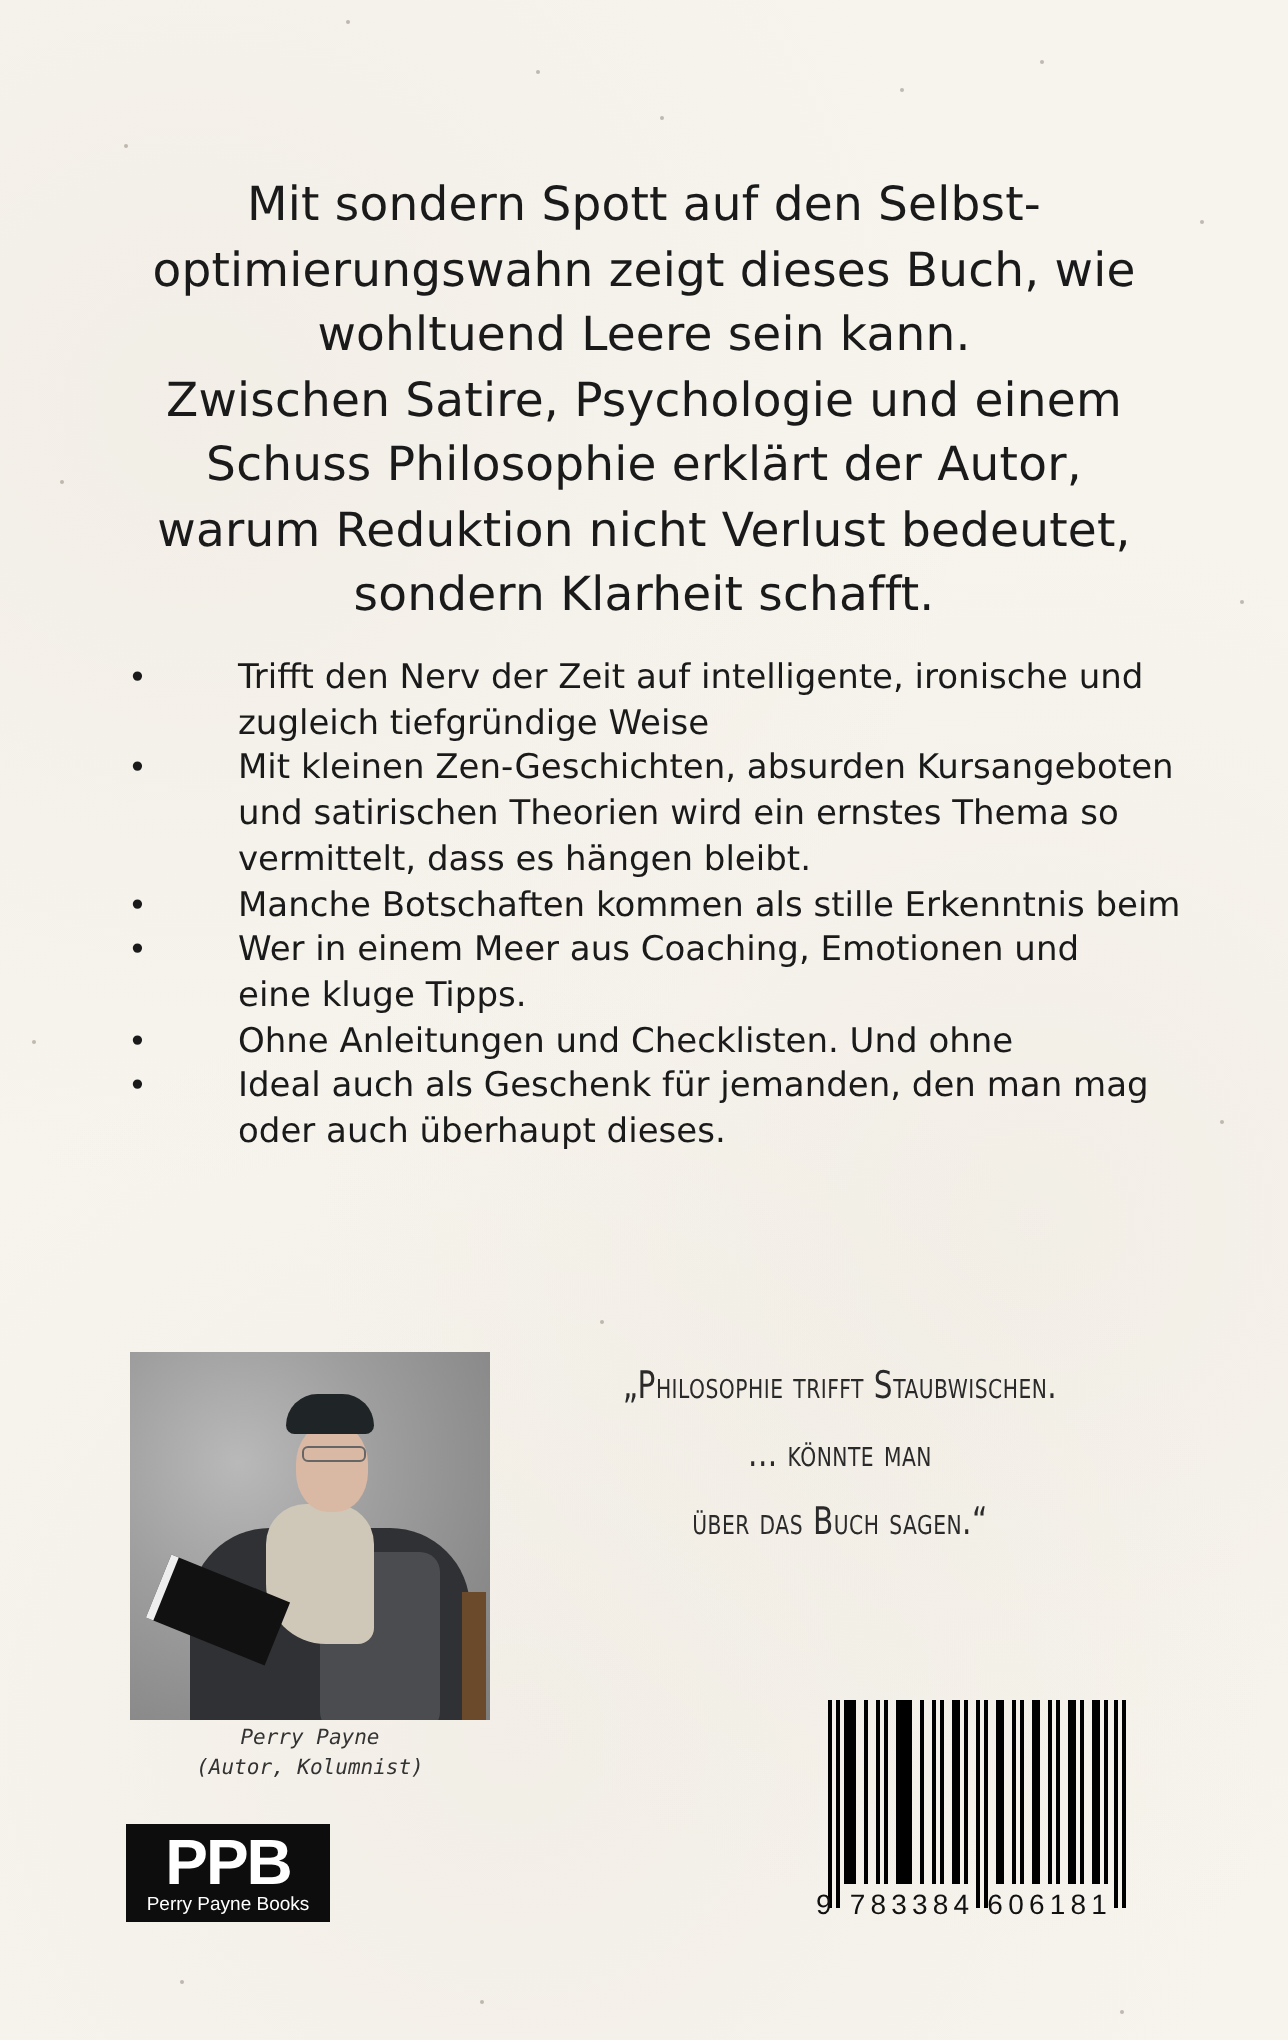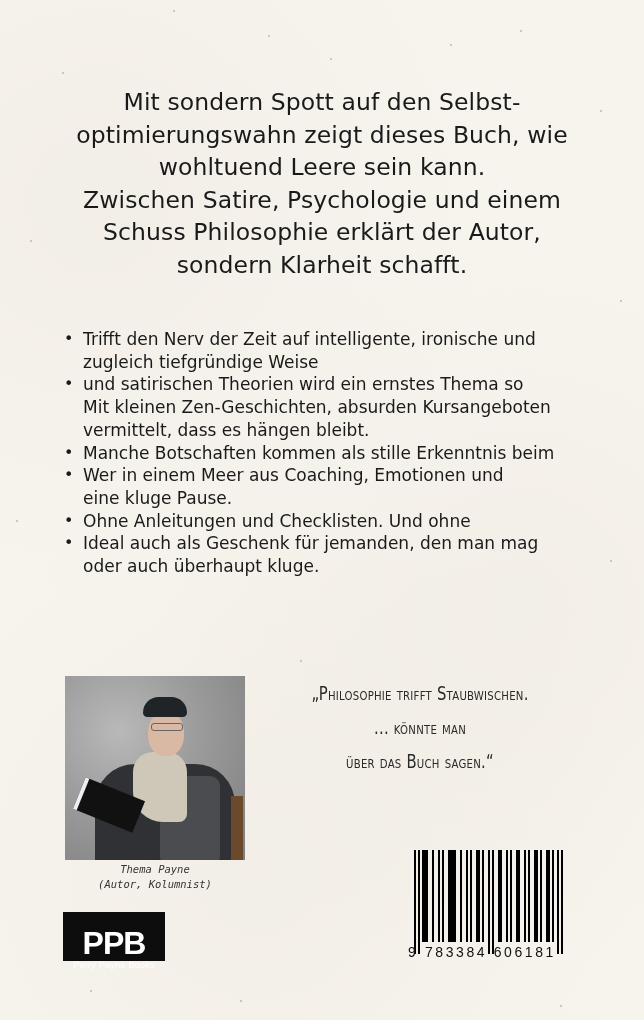--- a/index.html
+++ b/index.html
@@ -22,21 +22,21 @@
     .intro .line { display: block; white-space: nowrap; }
     .bullets {
       position: absolute; left: 62px; top: 328px; width: 540px;
       list-style: none; margin: 0; padding: 0;
       font-size: 17px; line-height: 22.7px; color: #1a1a1a;
     }
     .bullets li { position: relative; padding-left: 21px; margin: 0; }
     .bullets li .bullet {
       position: absolute; left: 2px; top: 0; font-size: 16px;
     }
-    .bullets li .ln { display: block; white-space: nowrap; }
+    .bullets li .ln { display: block; white-space: nowrap; margin-left: 36px; }
     .photo {
       position: absolute; left: 65px; top: 676px; width: 180px; height: 184px;
       background:
         radial-gradient(ellipse at 30% 30%, #b9b9b9 0, #9e9e9e 40%, #7d7d7d 100%);
       overflow: hidden;
     }
     .photo .cap { position:absolute; left: 78px; top: 21px; width: 44px; height: 20px; background:#1f2427; border-radius: 22px 22px 6px 6px; }
     .photo .face { position:absolute; left: 83px; top: 36px; width: 36px; height: 44px; background:#d9b8a4; border-radius: 45%; }
     .photo .glasses { position:absolute; left: 86px; top: 47px; width: 30px; height: 6px; border: 1px solid #666; border-radius: 3px; }
     .photo .scarf { position:absolute; left: 68px; top: 76px; width: 54px; height: 70px; background:#cfc7b8; border-radius: 20px 20px 8px 30px; }
@@ -48,21 +48,21 @@
       position: absolute; left: 65px; top: 862px; width: 180px; text-align: center;
       font-family: "DejaVu Sans Mono", monospace; font-style: italic;
       font-size: 10.5px; line-height: 15px; color: #333;
     }
     .logo {
       position: absolute; left: 63px; top: 912px; width: 102px; height: 49px;
       background: #0d0d0d; color: #fff; text-align: center;
     }
     .logo .mark {
       font-family: "Liberation Sans", sans-serif; font-weight: bold;
-      font-size: 32px; line-height: 32px; letter-spacing: -1px; margin-top: 15px;
+      font-size: 32px; line-height: 32px; letter-spacing: -1px; margin-top: 3px;
     }
     .logo .name {
       font-family: "Liberation Sans", sans-serif; font-size: 9.5px; line-height: 12px;
     }
     .quote {
       position: absolute; left: 270px; top: 676px; width: 300px; text-align: center;
       font-family: "DejaVu Sans", sans-serif; font-variant: small-caps;
       font-size: 19px; line-height: 34px; color: #2a2a2a;
       transform: scaleX(0.78); transform-origin: center top; letter-spacing: 0.3px;
     }
@@ -99,68 +99,69 @@
   <span class="speck" style="left:560px;top:1005px"></span>
   <span class="speck" style="left:300px;top:660px"></span>
 </div>
 
 <div class="intro">
   <span class="line">Mit sondern Spott auf den Selbst-</span>
   <span class="line">optimierungswahn zeigt dieses Buch, wie</span>
   <span class="line">wohltuend Leere sein kann.</span>
   <span class="line">Zwischen Satire, Psychologie und einem</span>
   <span class="line">Schuss Philosophie erklärt der Autor,</span>
+  <span class="line">warum Reduktion nicht Verlust bedeutet,</span>
   <span class="line">sondern Klarheit schafft.</span>
 </div>
 
 <ul class="bullets">
   <li>
     <span class="bullet">•</span>
     <span class="ln">Trifft den Nerv der Zeit auf intelligente, ironische und</span>
     <span class="ln">zugleich tiefgründige Weise</span>
   </li>
   <li>
     <span class="bullet">•</span>
+    <span class="ln">Mit kleinen Zen-Geschichten, absurden Kursangeboten</span>
     <span class="ln">und satirischen Theorien wird ein ernstes Thema so</span>
-    <span class="ln">Mit kleinen Zen-Geschichten, absurden Kursangeboten</span>
     <span class="ln">vermittelt, dass es hängen bleibt.</span>
   </li>
   <li>
     <span class="bullet">•</span>
     <span class="ln">Manche Botschaften kommen als stille Erkenntnis beim</span>
   </li>
   <li>
     <span class="bullet">•</span>
     <span class="ln">Wer in einem Meer aus Coaching, Emotionen und</span>
-    <span class="ln">eine kluge Pause.</span>
+    <span class="ln">eine kluge Tipps.</span>
   </li>
   <li>
     <span class="bullet">•</span>
     <span class="ln">Ohne Anleitungen und Checklisten. Und ohne</span>
   </li>
   <li>
     <span class="bullet">•</span>
     <span class="ln">Ideal auch als Geschenk für jemanden, den man mag</span>
-    <span class="ln">oder auch überhaupt kluge.</span>
+    <span class="ln">oder auch überhaupt dieses.</span>
   </li>
 </ul>
 
 <div class="photo" aria-label="author-portrait">
   <div class="body"></div>
   <div class="vest"></div>
   <div class="scarf"></div>
   <div class="face"></div>
   <div class="glasses"></div>
   <div class="cap"></div>
   <div class="book"></div>
   <div class="chair"></div>
 </div>
 
 <div class="photo-caption">
-  <div>Thema Payne</div>
+  <div>Perry Payne</div>
   <div>(Autor, Kolumnist)</div>
 </div>
 
 <div class="logo">
   <div class="mark">PPB</div>
   <div class="name">Perry Payne Books</div>
 </div>
 
 <div class="quote">
   <span class="ln">„Philosophie trifft Staubwischen.</span>

